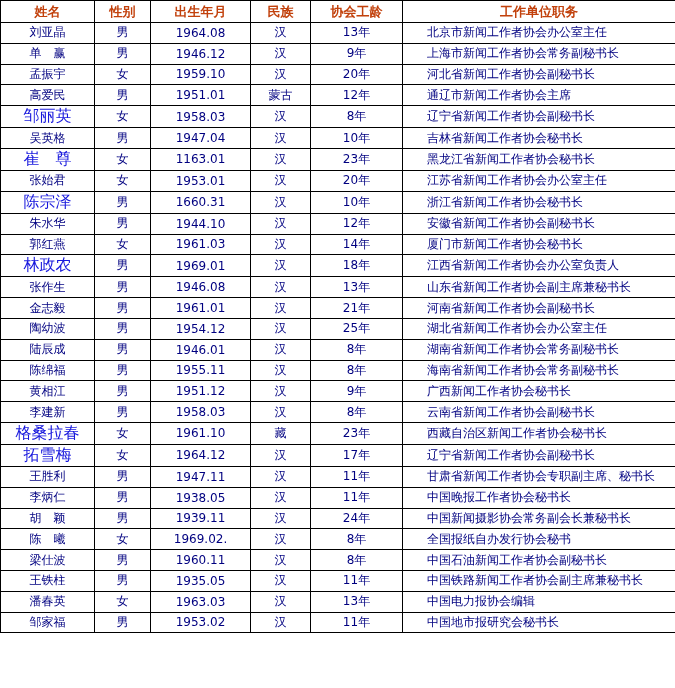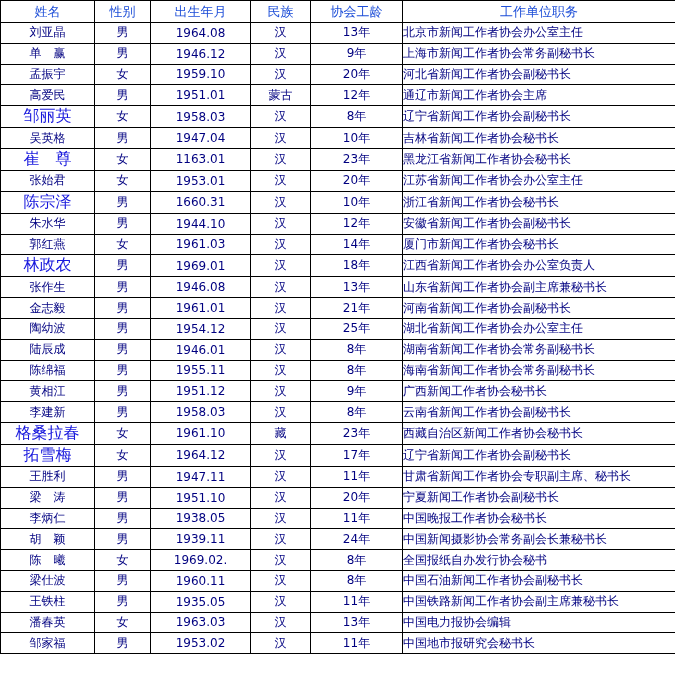--- a/index.html
+++ b/index.html
@@ -16,35 +16,35 @@
   }
   .roster-table th, .roster-table td {
     border: 1px solid #000000;
     overflow: hidden;
     white-space: nowrap;
     padding: 0;
   }
   .roster-table th {
     height: 21px;
     font-size: 13px;
-    font-weight: normal;
-    color: #1d4ed8;
+    font-weight: bold;
+    color: #c2410c;
     text-align: center;
     vertical-align: middle;
   }
   .roster-table td {
     height: 19.8px;
     font-size: 12px;
     color: #000080;
     text-align: center;
     vertical-align: middle;
   }
   .roster-table td.col-position {
     text-align: left;
-    padding-left: 0;
+    padding-left: 24px;
   }
   .roster-table td.col-name.emphasized {
     font-size: 16px;
     color: #1717dd;
   }
   
   col.c-name     { width: 94px; }
   col.c-gender   { width: 56px; }
   col.c-birth    { width: 100px; }
   col.c-ethnic   { width: 60px; }
@@ -244,28 +244,20 @@
   </tr>
       <tr>
     <td class="col-name">王胜利</td>
     <td class="col-gender">男</td>
     <td class="col-birth">1947.11</td>
     <td class="col-ethnic">汉</td>
     <td class="col-tenure">11年</td>
     <td class="col-position">甘肃省新闻工作者协会专职副主席、秘书长</td>
   </tr>
       <tr>
-    <td class="col-name">梁　涛</td>
-    <td class="col-gender">男</td>
-    <td class="col-birth">1951.10</td>
-    <td class="col-ethnic">汉</td>
-    <td class="col-tenure">20年</td>
-    <td class="col-position">宁夏新闻工作者协会副秘书长</td>
-  </tr>
-      <tr>
     <td class="col-name">李炳仁</td>
     <td class="col-gender">男</td>
     <td class="col-birth">1938.05</td>
     <td class="col-ethnic">汉</td>
     <td class="col-tenure">11年</td>
     <td class="col-position">中国晚报工作者协会秘书长</td>
   </tr>
       <tr>
     <td class="col-name">胡　颖</td>
     <td class="col-gender">男</td>

